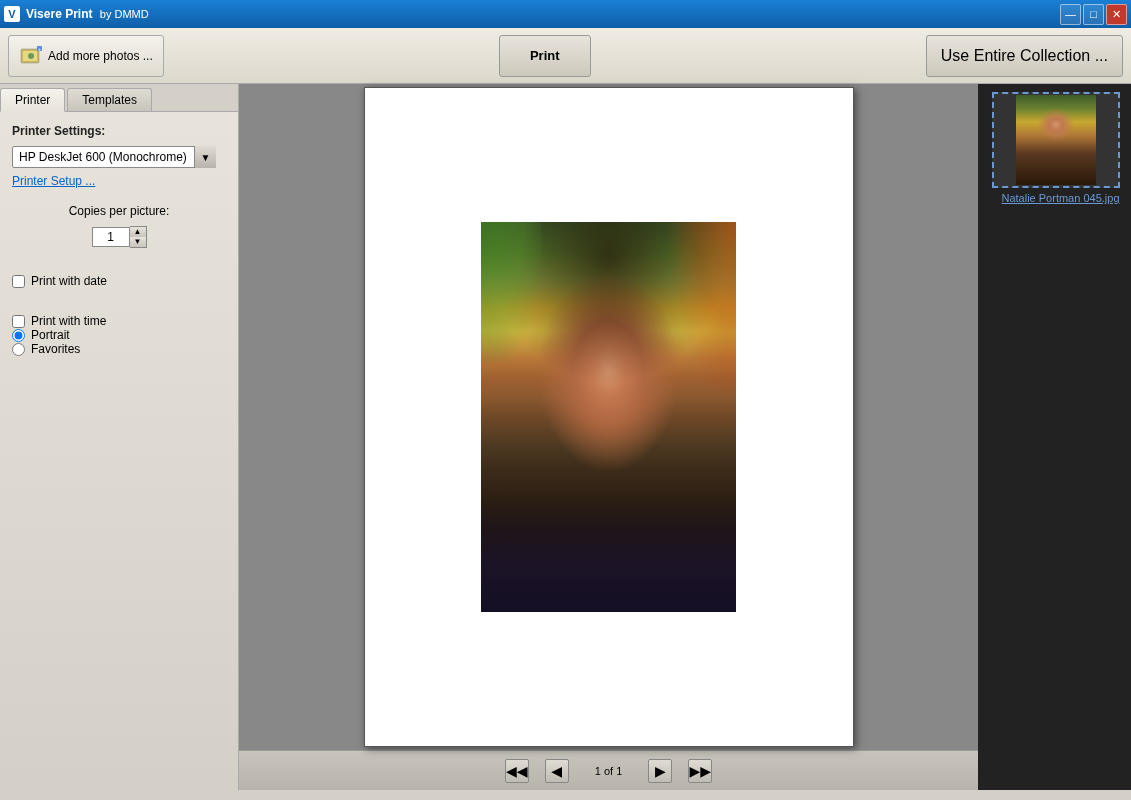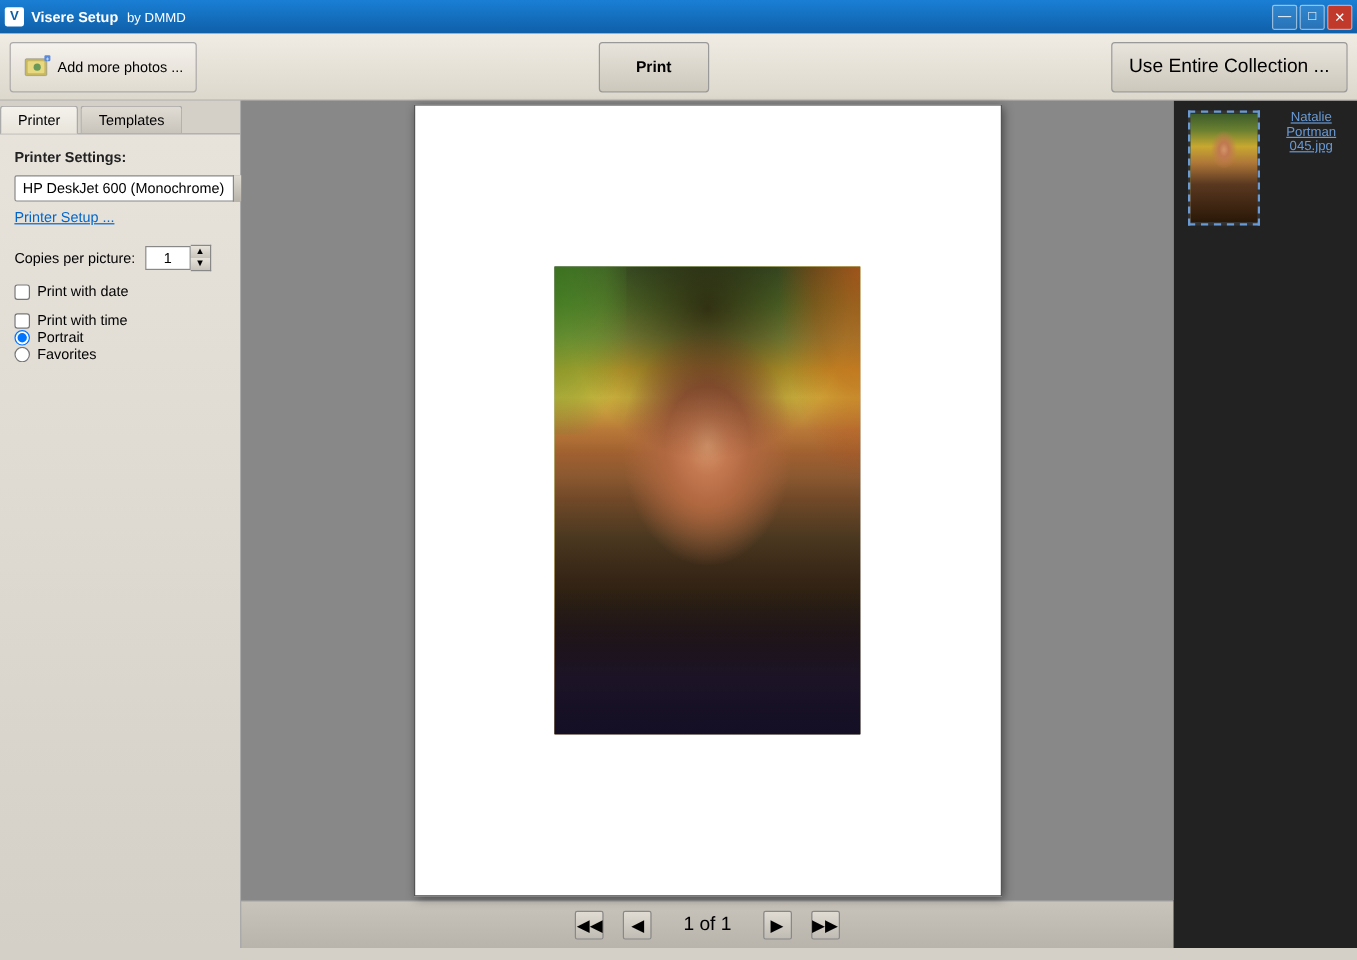--- a/index.html
+++ b/index.html
@@ -81,21 +81,21 @@
     }
 
     
     #main {
       display: flex;
       height: calc(800px - 28px - 66px);
     }
 
     
     #left-panel {
-      width: 201px;
+      width: 239px;
       background: linear-gradient(to bottom, #e8e4dc, #d4d0c8);
       border-right: 1px solid #aaa;
       display: flex;
       flex-direction: column;
     }
 
     
     .tab-bar {
       display: flex;
       border-bottom: 1px solid #aaa;
@@ -161,20 +161,21 @@
       font-size: 12px;
       margin-top: 6px;
       display: block;
       cursor: pointer;
     }
     .field-row {
       display: flex;
       align-items: center;
       margin-top: 16px;
       gap: 8px;
+      flex-direction: column;
     }
     .field-label { font-size: 12px; }
     .spinner-wrap {
       display: flex;
       align-items: center;
     }
     .spinner-input {
       width: 38px;
       height: 20px;
       border: 1px solid #888;
@@ -190,21 +191,21 @@
     }
     .spinner-btn {
       width: 16px; height: 10px;
       background: linear-gradient(to bottom, #e8e4dc, #c8c4bc);
       display: flex; align-items: center; justify-content: center;
       font-size: 8px; cursor: pointer;
       line-height: 1;
     }
     .checkbox-row {
       display: flex; align-items: flex-end; gap: 6px;
-      margin-top: 10px;
+      margin-top: 26px;
     }
     .checkbox-row input { cursor: pointer; }
     .radio-row {
       display: flex; align-items: center; gap: 6px;
     }
     .radio-row input { cursor: pointer; }
 
     
     #center-panel {
       flex: 1;
@@ -260,39 +261,39 @@
     .nav-btn {
       width: 24px; height: 24px;
       background: linear-gradient(to bottom, #e0dcd4, #c0bcb4);
       border: 1px solid #888;
       border-radius: 2px;
       display: flex; align-items: center; justify-content: center;
       cursor: pointer;
       font-size: 14px;
     }
     .page-counter {
-      font-size: 16px;
+      font-size: 11px;
       padding: 0 10px;
     }
 
     
     #right-panel {
       width: 153px;
       background: #222;
       display: flex;
       flex-direction: column;
       align-items: center;
       padding-top: 8px;
     }
     .thumbnail-item {
       width: 130px;
       display: flex;
-      flex-direction: row;
-      align-items: flex-start;
-      gap: 16px;
+      flex-direction: column;
+      align-items: flex-end;
+      gap: 4px;
     }
     .thumbnail-frame {
       width: 128px;
       height: 96px;
       border: 2px dashed #6a9ad4;
       background: #333;
       overflow: hidden;
       display: flex;
       align-items: center;
       justify-content: center;
@@ -319,21 +320,21 @@
     }
   </style>
 </head>
 <body>
 
 <div id="title-bar">
   <div class="window-icon">
     <span style="font-size:11px;color:#0f5fa8;font-weight:bold;">V</span>
   </div>
   <div class="title-text">
-    <span>Visere Setup</span>
+    <span>Visere Print</span>
     <span style="font-size:11px;font-weight:normal;margin-left:4px;">by DMMD</span>
   </div>
   <div class="win-controls">
     <div class="win-btn">—</div>
     <div class="win-btn">□</div>
     <div class="win-btn close">✕</div>
   </div>
 </div>
 
 <div id="toolbar">

